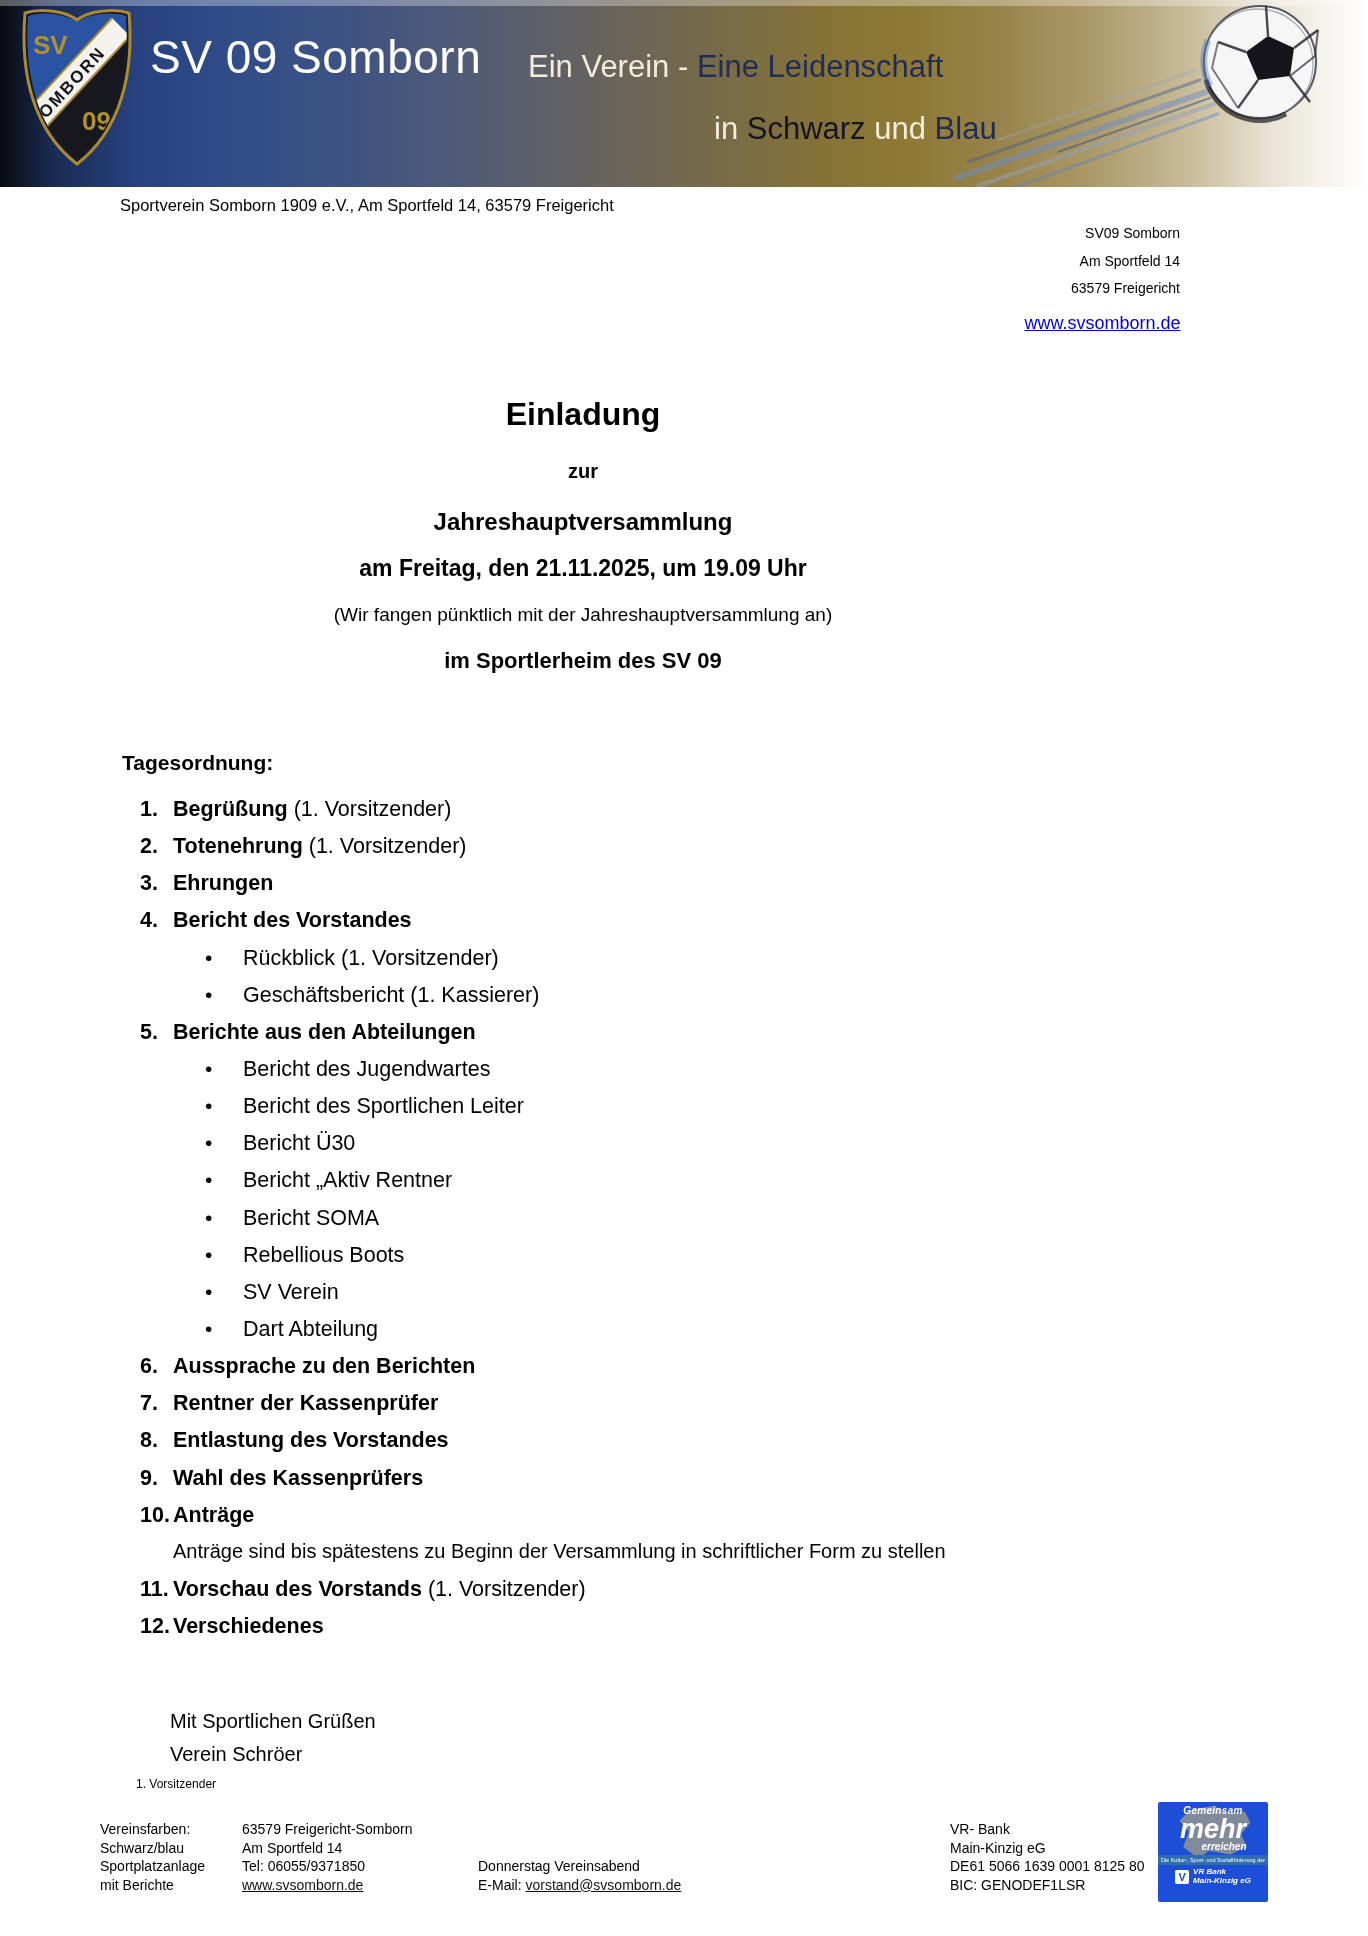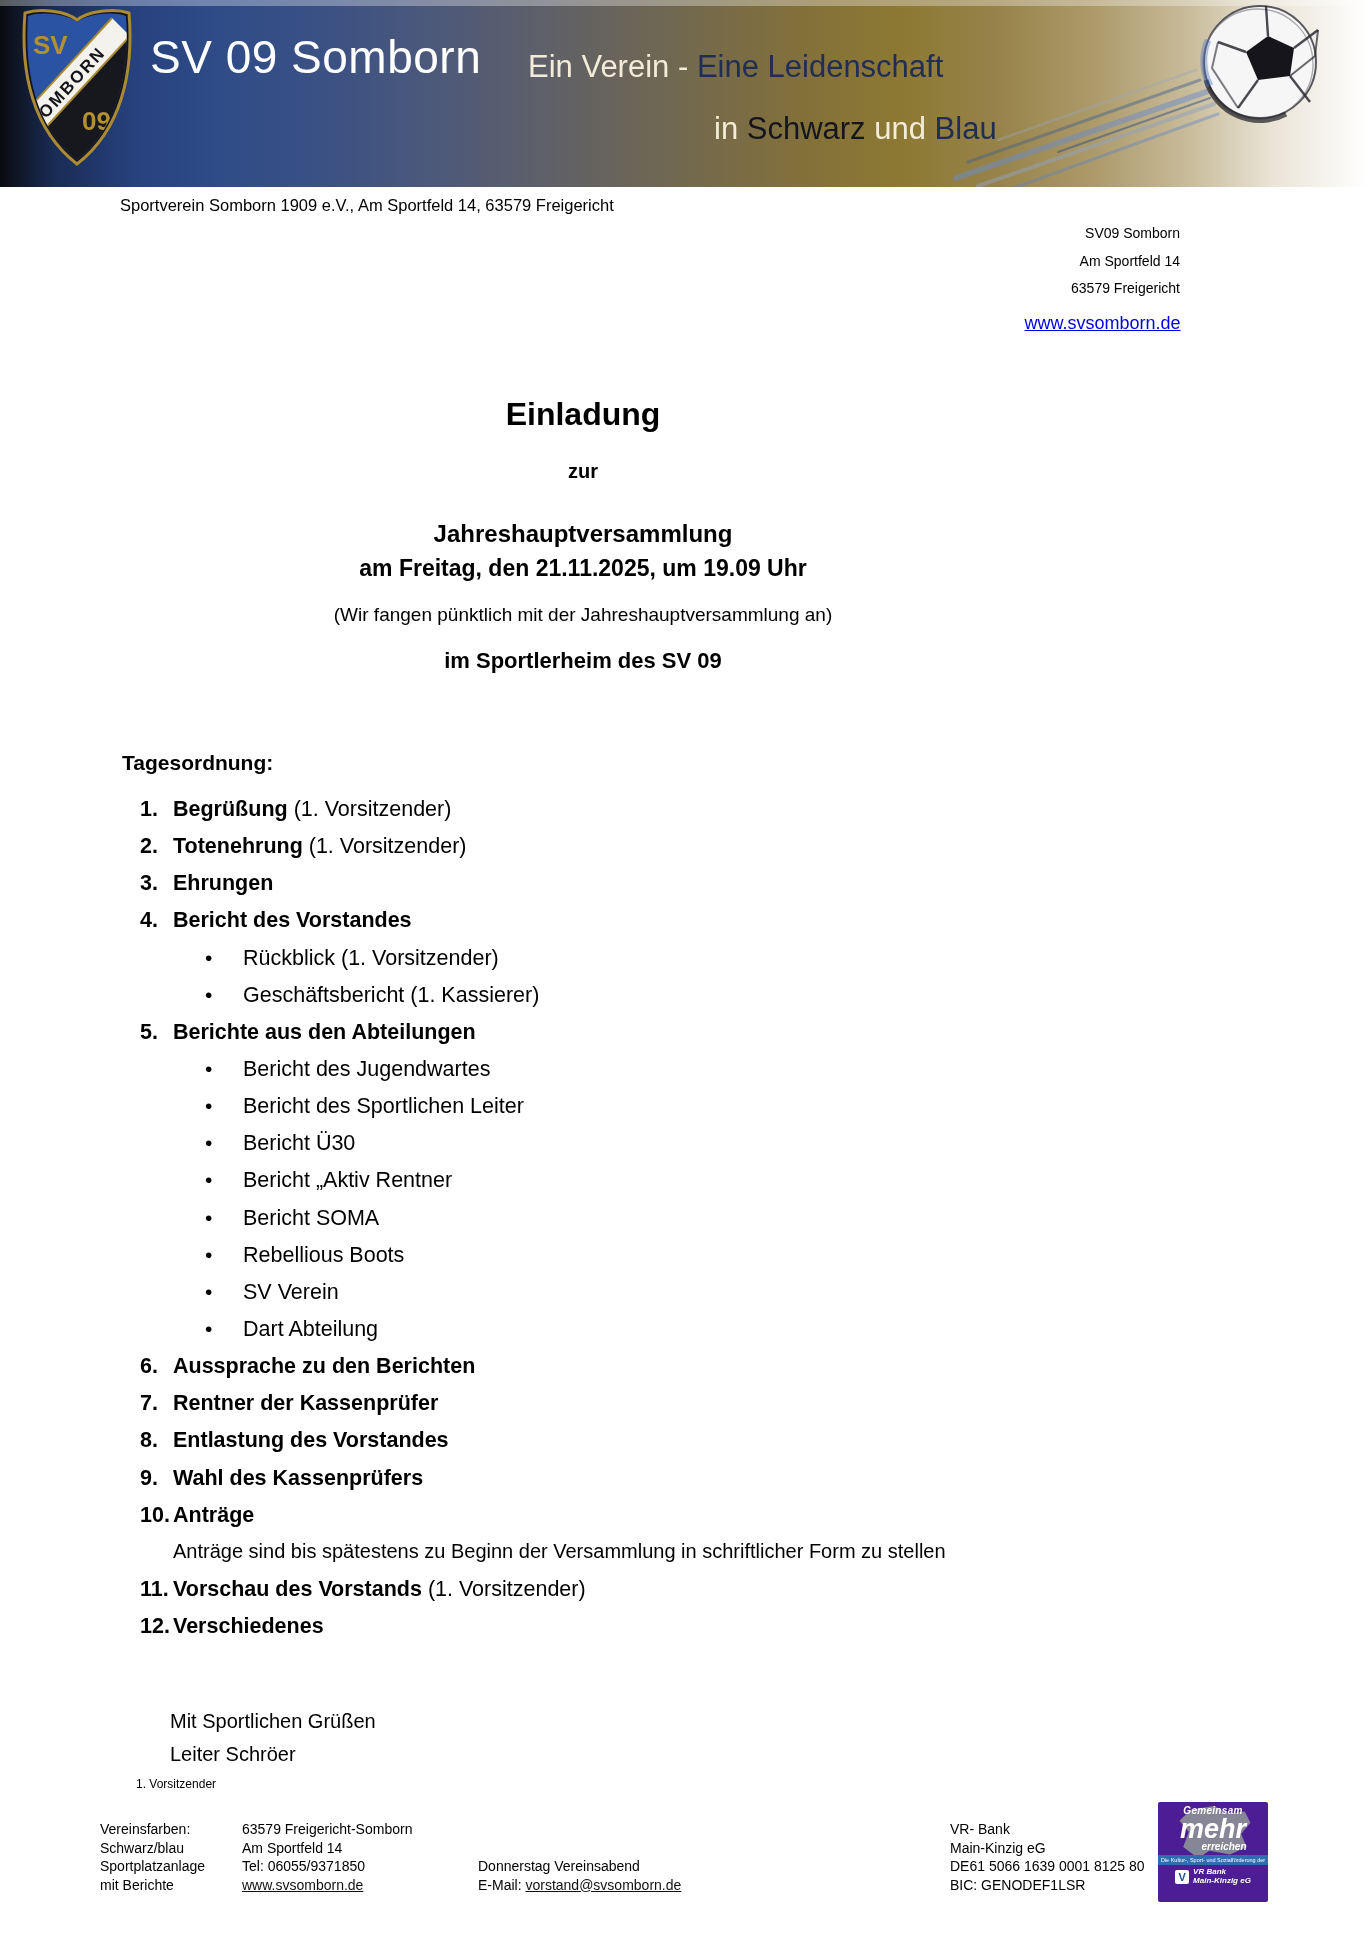--- a/index.html
+++ b/index.html
@@ -23,21 +23,21 @@
   
   .sender{position:absolute;left:120px;top:196px;font-size:16.5px;}
   .addr{position:absolute;left:1000px;top:220px;width:180px;text-align:right;font-size:14px;line-height:27.5px;}
   .weblink{position:absolute;left:995px;top:313px;width:215px;text-align:center;font-size:18px;
            color:#0000dd;text-decoration:underline;cursor:pointer;}
 
   
   .tline{position:absolute;left:105px;width:956px;text-align:center;}
   .t-einladung{top:396px;font-size:32px;font-weight:bold;}
   .t-zur{top:460px;font-size:20px;font-weight:bold;}
-  .t-jhv{top:520px;font-size:24px;font-weight:bold;}
+  .t-jhv{top:508px;font-size:24px;font-weight:bold;}
   .t-date{top:555px;font-size:23px;font-weight:bold;}
   .t-note{top:604px;font-size:19px;}
   .t-loc{top:648px;font-size:22px;font-weight:bold;}
 
   
   .tages{position:absolute;left:122px;top:751px;font-size:21px;font-weight:bold;}
   .agenda{position:absolute;left:140px;top:797px;font-size:21.5px;}
   .row{height:37.15px;display:flex;align-items:flex-start;white-space:pre;}
   .num{width:33px;flex:none;font-weight:bold;}
   .b{font-weight:bold;}
@@ -49,21 +49,21 @@
   .closing{position:absolute;left:122px;top:1705px;font-size:20px;}
   .closing .gl{line-height:33px;margin-left:48px;}
   .closing .role{font-size:12px;line-height:26px;margin-left:14px;}
 
   
   .fcol{position:absolute;top:1820px;font-size:14px;line-height:18.6px;color:#000;}
   .f1{left:100px}.f2{left:242px}.f3{left:478px;top:1857px}.f4{left:686px}.f5{left:950px}
   .flink{color:#111;text-decoration:underline;cursor:pointer;}
 
   
-  .badge{position:absolute;left:1158px;top:1802px;width:110px;height:100px;background:#4c1d95;
+  .badge{position:absolute;left:1158px;top:1802px;width:110px;height:100px;background:#1d4ed8;
          color:#fff;font-style:italic;text-align:center;overflow:hidden;border-radius:2px;}
   .badge .map{position:absolute;left:14px;top:2px;width:84px;height:58px;}
   .badge .g1{position:relative;font-size:10px;font-weight:bold;padding-top:3px;letter-spacing:.3px;}
   .badge .g2{position:relative;font-size:27px;font-weight:bold;line-height:26px;}
   .badge .g3{position:relative;font-size:10px;font-weight:bold;line-height:10px;padding-left:22px;}
   .badge .bar{position:relative;margin-top:3px;background:#2e6db0;font-size:5.5px;font-style:normal;
               padding:2px 1px;white-space:nowrap;}
   .badge .bank{position:relative;display:flex;align-items:center;justify-content:center;gap:4px;padding-top:3px;}
   .badge .vbox{width:14px;height:14px;background:#fff;color:#1d4f91;font-weight:bold;font-style:normal;
                font-size:11px;line-height:14px;border-radius:2px;flex:none;}
@@ -168,21 +168,21 @@
     <div class="row"><span class="num">8.</span><span class="txt"><span class="b">Entlastung des Vorstandes</span></span></div>
     <div class="row"><span class="num">9.</span><span class="txt"><span class="b">Wahl des Kassenprüfers</span></span></div>
     <div class="row"><span class="num">10.</span><span class="txt"><span class="b">Anträge</span></span></div>
     <div class="row nrow"><span class="num"></span><span class="notetxt">Anträge sind bis spätestens zu Beginn der Versammlung in schriftlicher Form zu stellen</span></div>
     <div class="row"><span class="num">11.</span><span class="txt"><span class="b">Vorschau des Vorstands</span><span> (1. Vorsitzender)</span></span></div>
     <div class="row"><span class="num">12.</span><span class="txt"><span class="b">Verschiedenes</span></span></div>
   </div>
 
   <div class="closing">
     <div class="gl">Mit Sportlichen Grüßen</div>
-    <div class="gl">Leiter Schröer</div>
+    <div class="gl">Verein Schröer</div>
     <div class="role">1. Vorsitzender</div>
   </div>
 
   <div class="fcol f1">
     <div>Vereinsfarben:</div>
     <div>Schwarz/blau</div>
     <div>Sportplatzanlage</div>
     <div>mit Berichte</div>
   </div>
   <div class="fcol f2">

